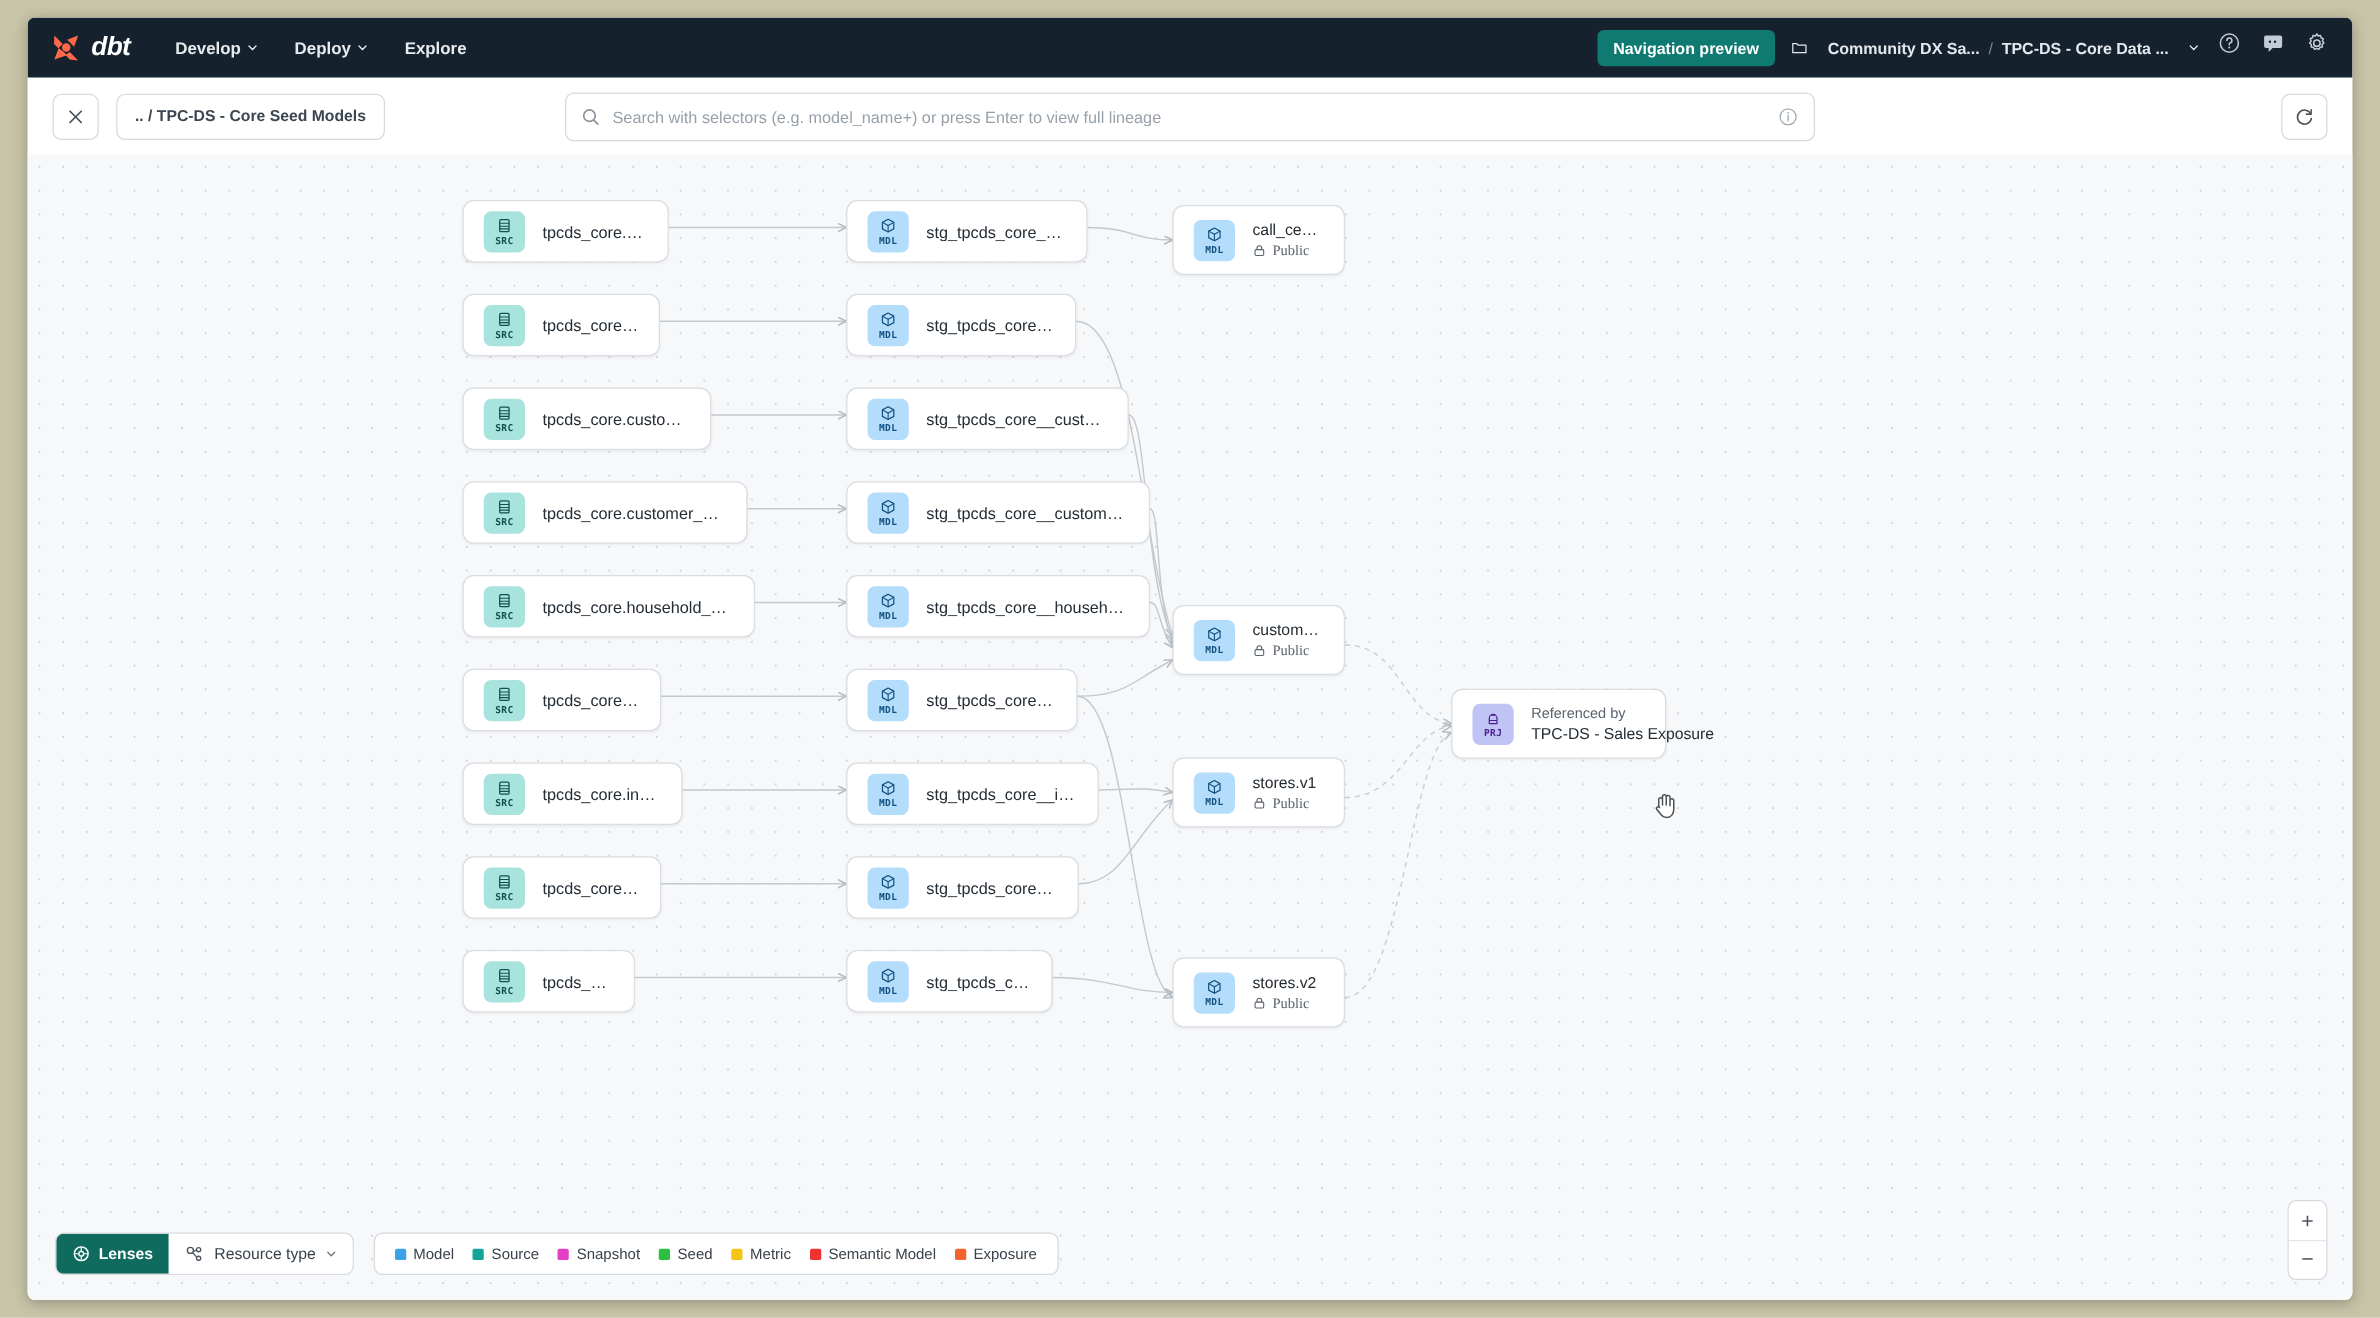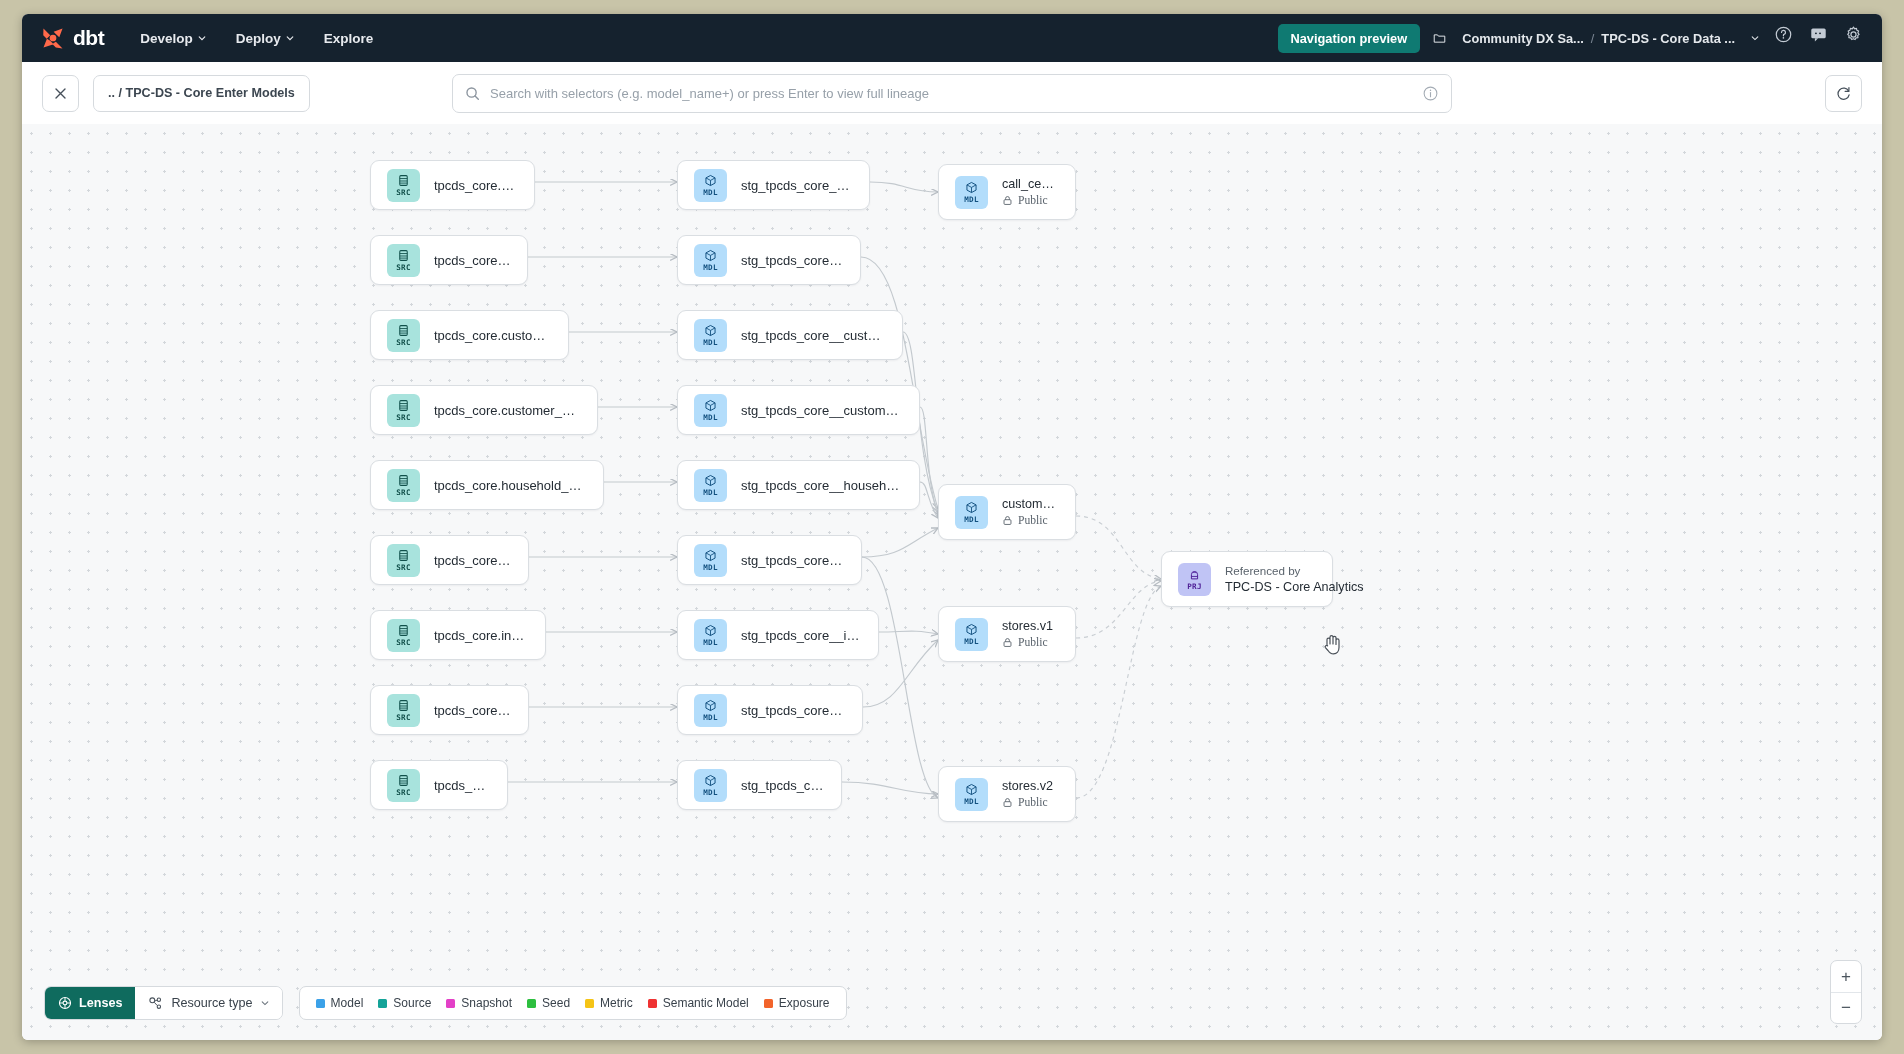--- a/index.html
+++ b/index.html
@@ -21,21 +21,21 @@
 
   
   .topnav {
     position: absolute; left: 0; top: 0;
     width: 100%; height: 48px;
     background: #15222e;
     display: flex; align-items: center;
     padding: 0 18px;
     z-index: 50;
   }
-  .logo-wrap { display: flex; align-items: center; gap: 7px; margin-right: 34px; }
+  .logo-wrap { display: flex; align-items: center; gap: 7px; margin-right: 34px; font-style: italic; }
   .logo-mark { width: 26px; height: 26px; display: block; }
   .logo-text { color: #fff; font-size: 21px; font-weight: 700; letter-spacing: -.5px; }
   .nav-items { display: flex; align-items: center; gap: 26px; }
   .nav-item {
     color: #e7eaee; font-size: 13.5px; font-weight: 600;
     display: flex; align-items: center; gap: 5px; cursor: pointer;
     padding: 5px 2px;
   }
   .caret { width: 8px; height: 8px; display: inline-block; }
   .nav-right { margin-left: auto; display: flex; gap: 13px; }
@@ -270,21 +270,21 @@
       </div>
     </div>
   </div>
 
   <div class="subheader">
     <div class="close-btn">
       <svg width="15" height="15" viewBox="0 0 16 16">
         <path d="M3.2 3.2 L12.8 12.8 M12.8 3.2 L3.2 12.8" stroke="currentColor" stroke-width="1.45" stroke-linecap="round"></path>
       </svg>
     </div>
-    <div class="crumb-pill">.. / TPC-DS - Core Enter Models</div>
+    <div class="crumb-pill">.. / TPC-DS - Core Seed Models</div>
 
     <div class="search-wrap">
       <span class="search-icon">
         <svg width="15" height="15" viewBox="0 0 16 16">
           <circle cx="7" cy="7" r="4.9" fill="none" stroke="currentColor" stroke-width="1.45"></circle>
           <path d="M10.7 10.7 L14.2 14.2" stroke="currentColor" stroke-width="1.45" stroke-linecap="round"></path>
         </svg>
       </span>
       <input class="search-input" type="text" placeholder="Search with selectors (e.g. model_name+) or press Enter to view full lineage" style="">
       <span class="info-icon">
@@ -684,21 +684,21 @@
             <span class="badge-glyph">
               <svg width="13" height="13" viewBox="0 0 16 16">
                 <path d="M4.2 13.4V8.2a3.8 3.8 0 0 1 7.6 0v5.2z" fill="none" stroke="currentColor" stroke-width="1.2" stroke-linejoin="round"></path>
                 <path d="M4.2 10.4h7.6M6 5.2h4" stroke="currentColor" stroke-width="1.1"></path>
               </svg>
             </span>
             <span class="badge-label">PRJ</span>
           </div>
           <div class="node-body">
             <span class="ref-label">Referenced by</span>
-            <span class="ref-name">TPC-DS - Core Analytics</span>
+            <span class="ref-name">TPC-DS - Sales Exposure</span>
           </div>
         </div>
       </div>
 
     <div class="grab-cursor" style="left:1300px; top:508px;">
       <svg width="22" height="24" viewBox="0 0 22 24">
         <path d="M5 13V7.6a1.5 1.5 0 0 1 3 0V12V5.2a1.5 1.5 0 0 1 3 0V12V5.8a1.5 1.5 0 0 1 3 0V12.5V8.4a1.5 1.5 0 0 1 3 0v7.2c0 3.6-2.2 6.3-5.4 6.3-3 0-4.4-1.3-5.6-3.4L3.4 15.6a1.4 1.4 0 0 1 2.2-1.7z" fill="#ffffff" stroke="#4a5159" stroke-width="1.2" stroke-linejoin="round"></path>
       </svg>
     </div>
   </div>

